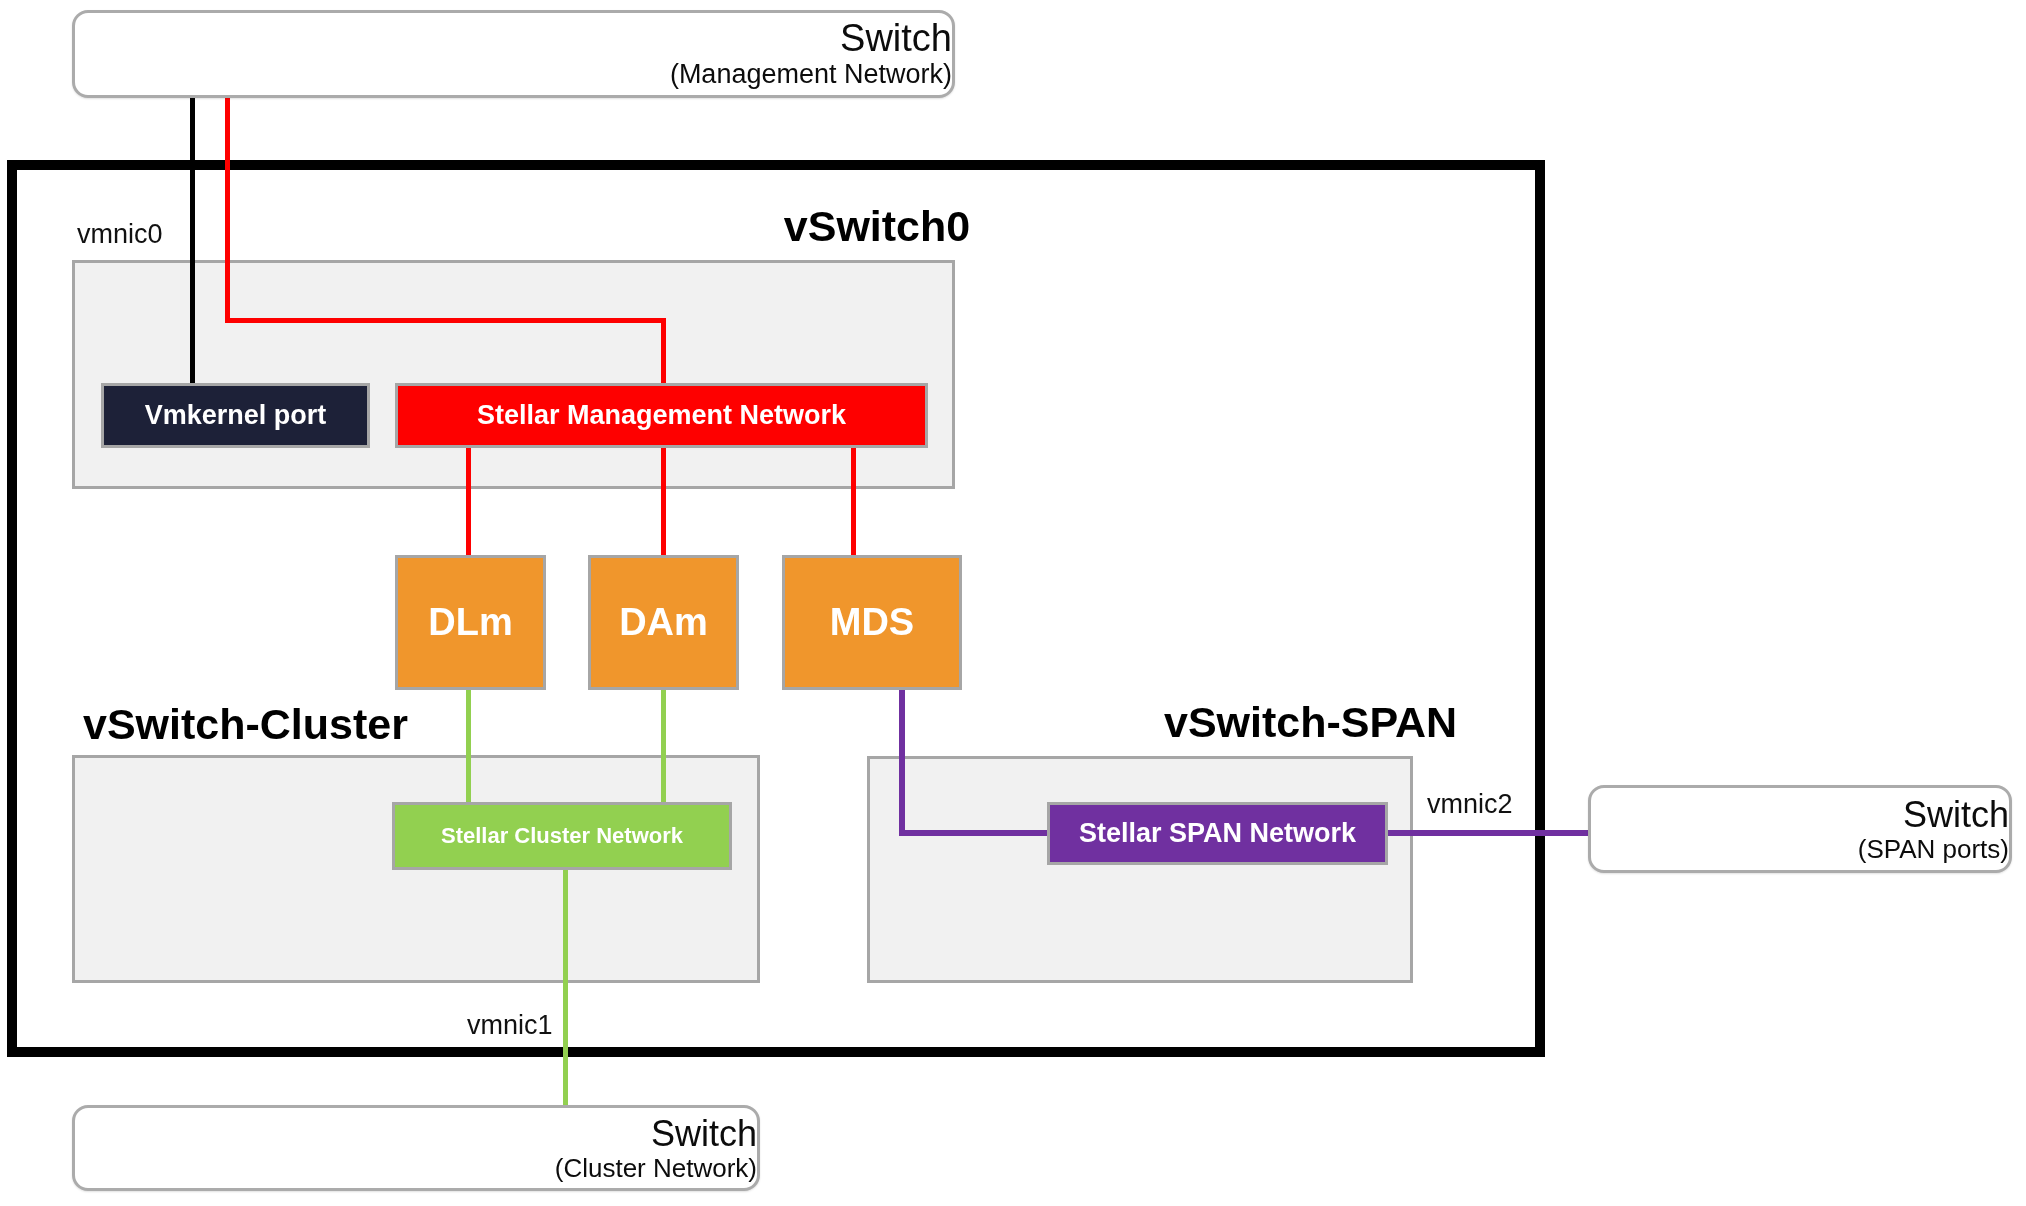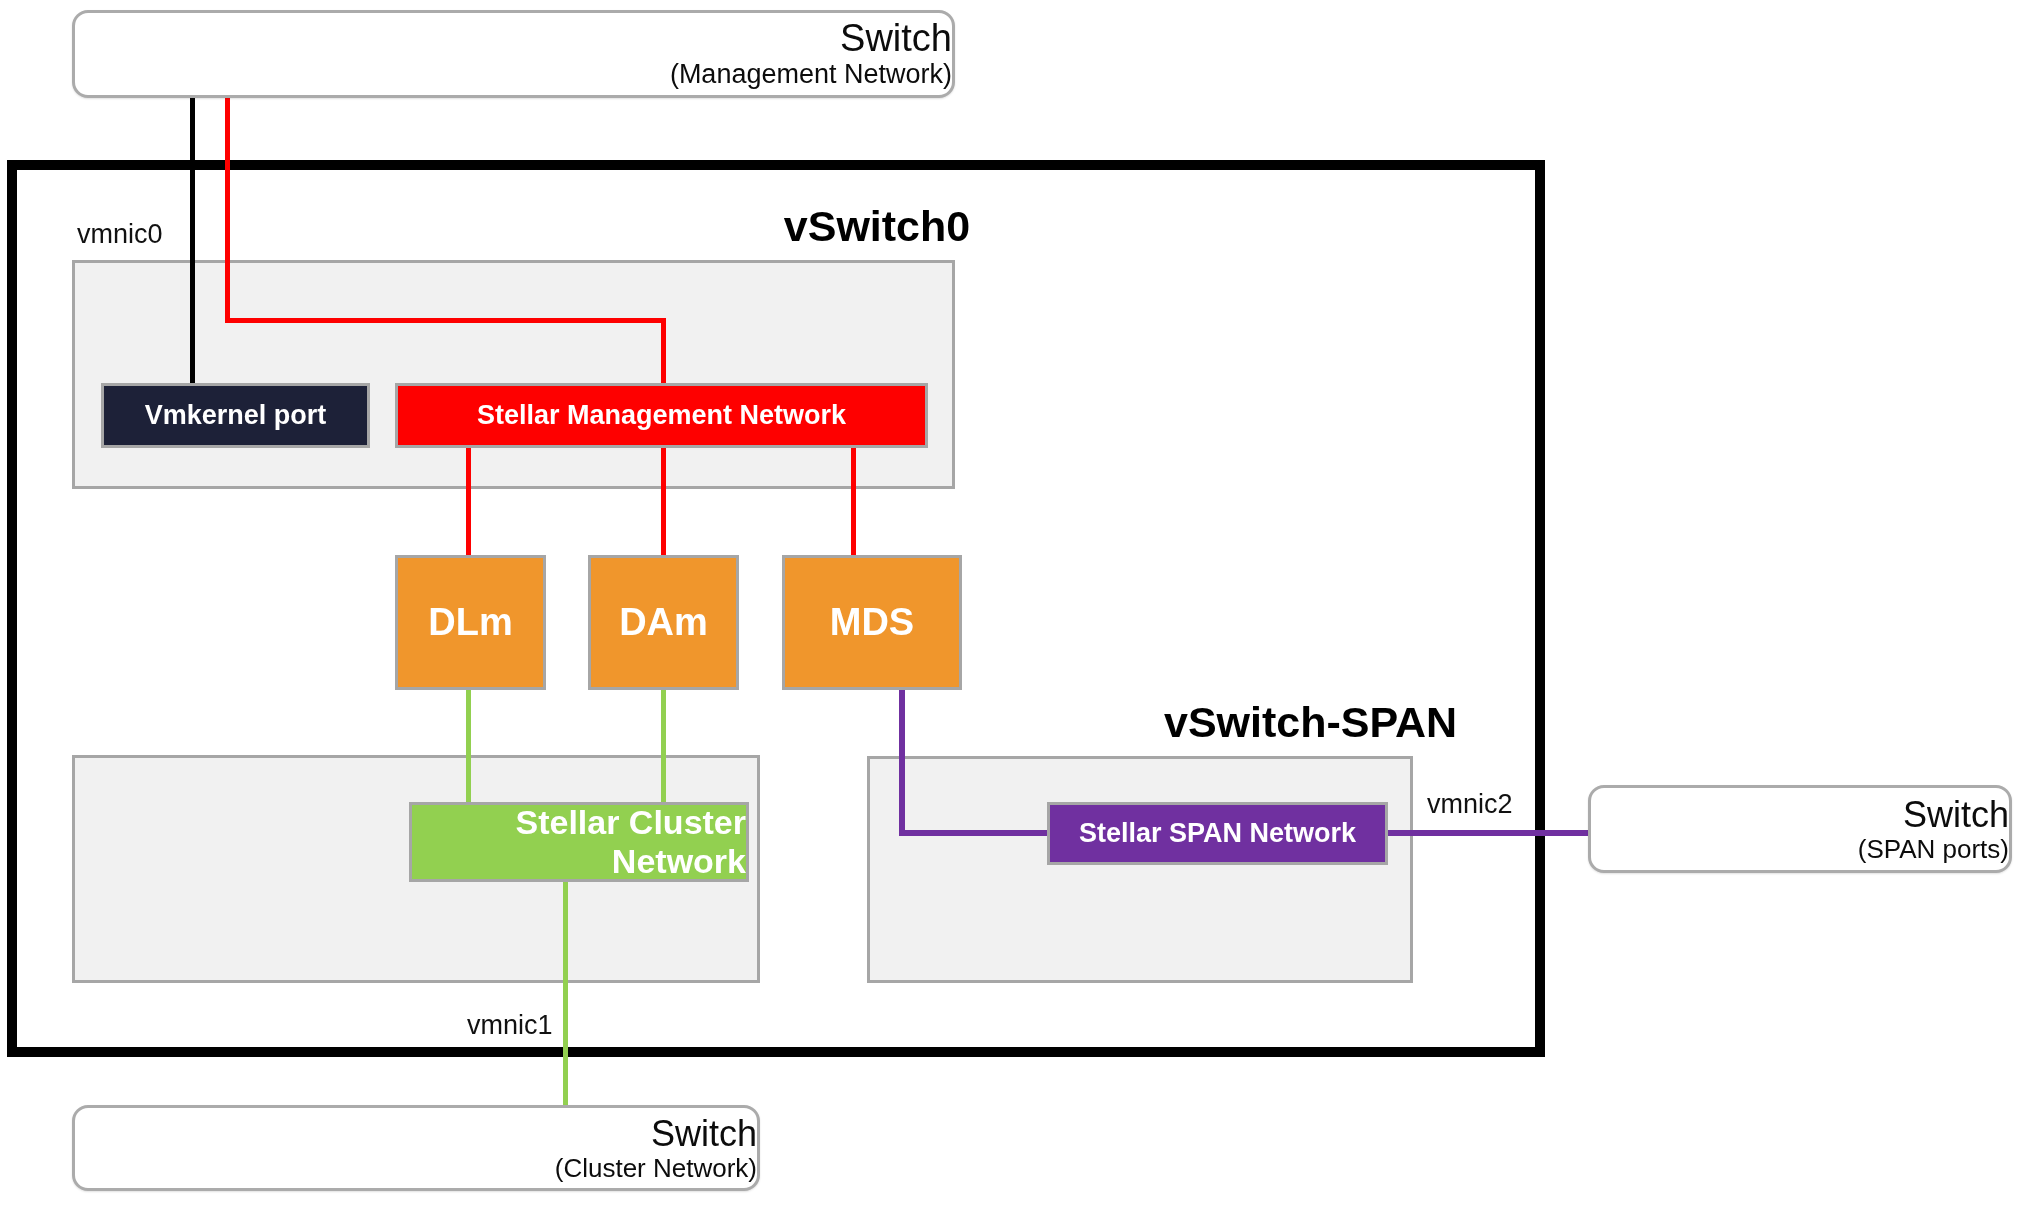--- a/index.html
+++ b/index.html
@@ -41,24 +41,24 @@
   .t-vss{left:1164px;top:698px;width:250px;text-align:center;}
 
   
   .nic{position:absolute;font-size:27px;color:#111;z-index:7;white-space:nowrap;}
   .nic0{left:77px;top:219px;}
   .nic1{left:467px;top:1010px;width:90px;}
   .nic2{left:1427px;top:789px;}
 
   
   .pg{position:absolute;border:3px solid var(--gray-border);display:flex;align-items:center;
-    justify-content:center;color:#fff;font-weight:700;z-index:6;text-align:right;}
+    justify-content:center;color:#fff;font-weight:700;z-index:6;text-align:left;}
   .pg-vmk{left:101px;top:383px;width:269px;height:65px;background:var(--navy);font-size:27px;}
   .pg-mgmt{left:395px;top:383px;width:533px;height:65px;background:var(--red);font-size:27px;}
-  .pg-green{left:409px;top:802px;width:340px;height:80px;background:var(--green);font-size:34px;}
+  .pg-green{left:392px;top:802px;width:340px;height:68px;background:var(--green);font-size:22px;}
   .pg-purple{left:1047px;top:802px;width:341px;height:63px;background:var(--purple);font-size:27px;}
   .vm{font-size:38px;background:var(--orange);}
   .vm-dlm{left:395px;top:555px;width:151px;height:135px;}
   .vm-dam{left:588px;top:555px;width:151px;height:135px;}
   .vm-mds{left:782px;top:555px;width:180px;height:135px;}
 
   .promisc{position:absolute;left:1047px;top:880px;width:341px;text-align:center;
     font-size:26px;font-weight:700;color:#000;z-index:7;}
 
   
@@ -114,20 +114,21 @@
   <div class="switch-box sw-right">
     <div class="sw-title">Switch</div>
     <div class="sw-sub">(SPAN ports)</div>
   </div>
   <div class="switch-box sw-bottom">
     <div class="sw-title">Switch</div>
     <div class="sw-sub">(Cluster Network)</div>
   </div>
 
   <div class="sec-title t-vs0">vSwitch0</div>
+  <div class="sec-title t-vsc">vSwitch-Cluster</div>
   <div class="sec-title t-vss">vSwitch-SPAN</div>
 
   <div class="nic nic0">vmnic0</div>
   <div class="nic nic1">vmnic1</div>
   <div class="nic nic2">vmnic2</div>
 
   <div class="pg pg-vmk">Vmkernel port</div>
   <div class="pg pg-mgmt">Stellar Management Network</div>
   <div class="pg vm vm-dlm">DLm</div>
   <div class="pg vm vm-dam">DAm</div>

